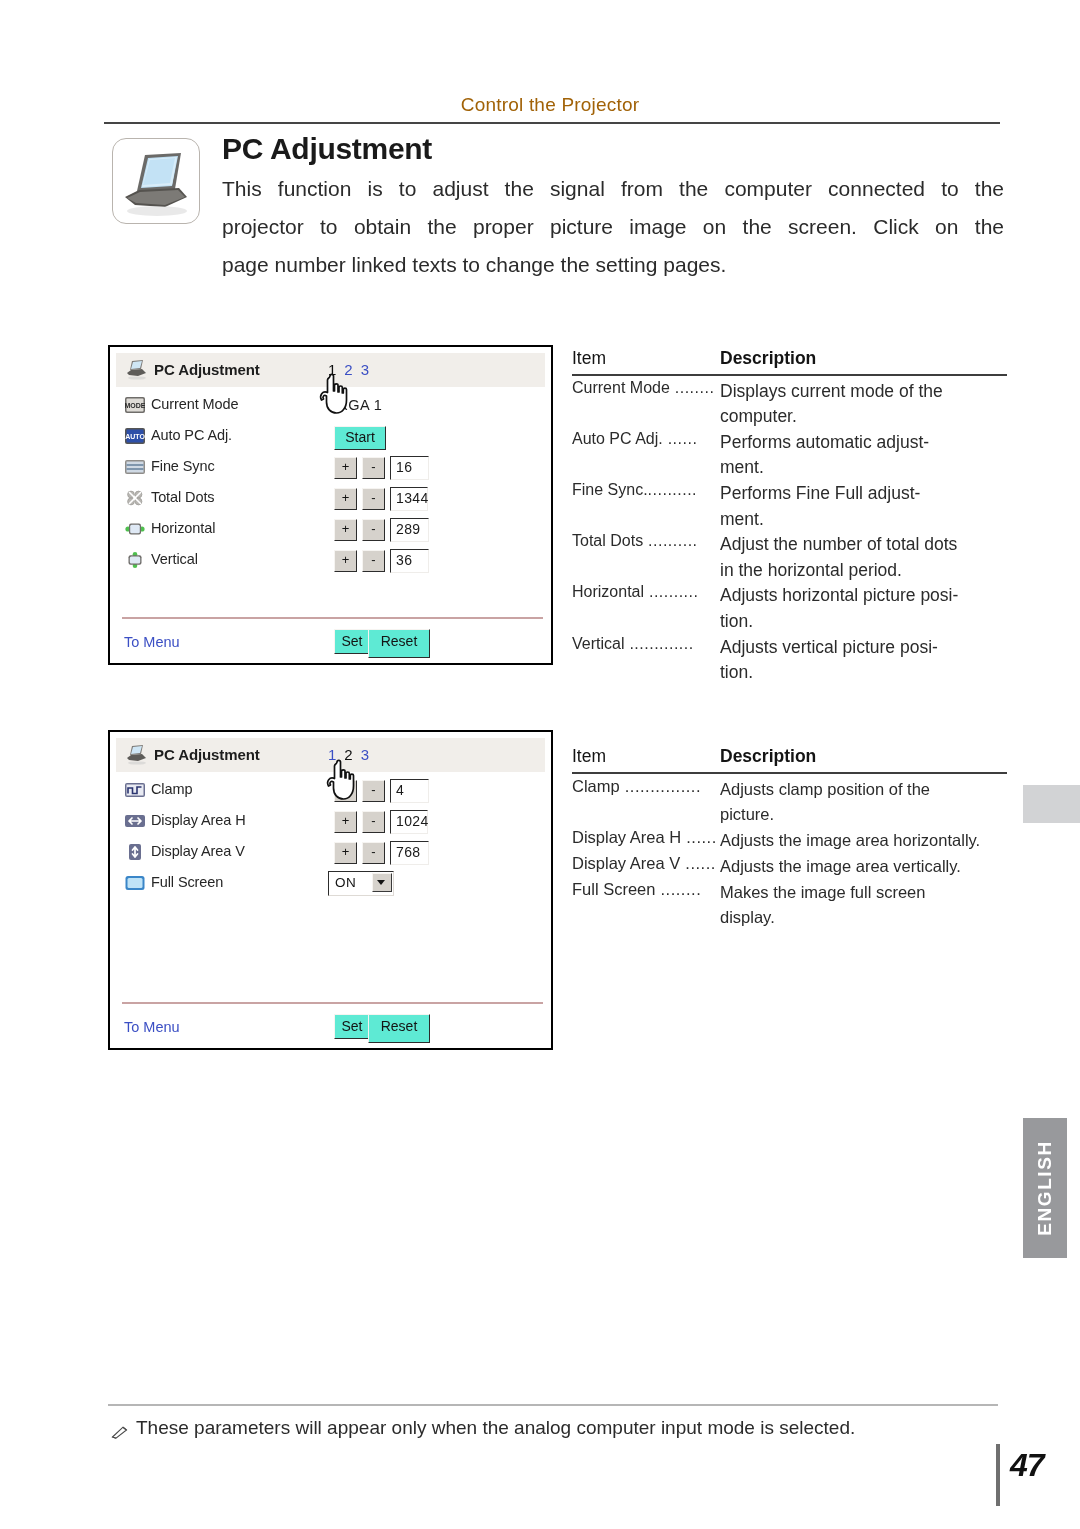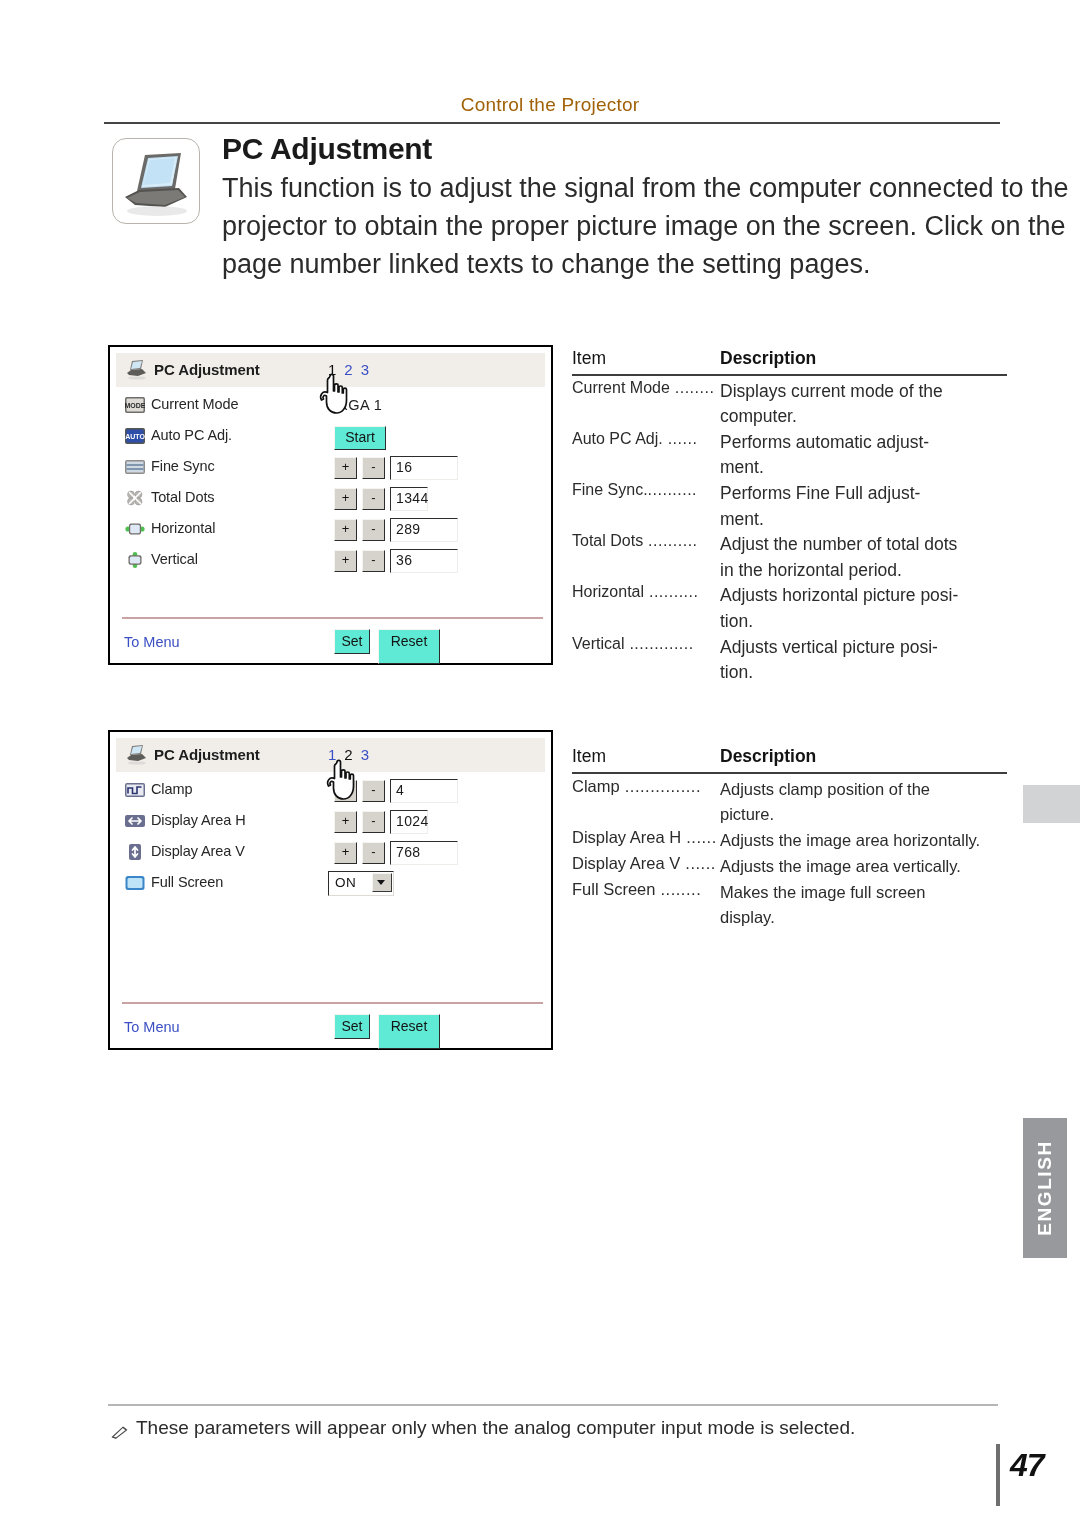--- a/index.html
+++ b/index.html
@@ -62,21 +62,21 @@
     width: 782px;
   }
   #section-title {
     font-size: 30px;
     font-weight: bold;
     letter-spacing: -0.3px;
     margin: 0 0 6px 0;
     color: #1a1a1a;
   }
   .intro-line {
-    font-size: 27px;
+    font-size: 21px;
     line-height: 31px;
     color: #2b2b2b;
     text-align: justify;
     text-align-last: justify;
     white-space: nowrap;
     margin-top: 7px;
   }
   .intro-line.last {
     text-align: center;
     text-align-last: left;
@@ -185,21 +185,21 @@
     border-left: 1.5px solid #2c2c2c;
     border-right: 1.5px solid #efedea;
     border-bottom: 1.5px solid #efedea;
     box-sizing: border-box;
     font-size: 14px;
     line-height: 21px;
     padding-left: 5px;
     color: #1a1a1a;
     letter-spacing: .4px;
   }
-  .ctl-field.w3 { left: 274px; width: 68px; }
+  .ctl-field.w3 { left: 274px; width: 39px; }
   .ctl-field.w4 { left: 274px; width: 38px; }
 
   .btn-3d {
     position: absolute;
     background: #5eead4;
     border-top: 1.5px solid #f6f4f1;
     border-left: 1.5px solid #f6f4f1;
     border-right: 1.5px solid #2c2c2c;
     border-bottom: 1.5px solid #2c2c2c;
     box-sizing: border-box;
@@ -270,21 +270,21 @@
     height: 1.5px;
     background: #c9a3a3;
   }
   .panel-footer-link {
     position: absolute;
     left: 8px;
     font-size: 14.5px;
     color: #3b4fc4;
   }
   #btn-set-1, #btn-set-2   { left: 218px; width: 36px; height: 25px; line-height: 22px; }
-  #btn-reset-1, #btn-reset-2 { left: 262px; width: 62px; height: 35px; line-height: 22px; }
+  #btn-reset-1, #btn-reset-2 { left: 252px; width: 62px; height: 29px; line-height: 22px; }
 
   
   .cursor-hand {
     position: absolute;
     width: 40px;
     height: 46px;
     pointer-events: none;
   }
   #cursor-1 { left: 318px; top: 372px; }
   #cursor-2 { left: 325px; top: 758px; }

